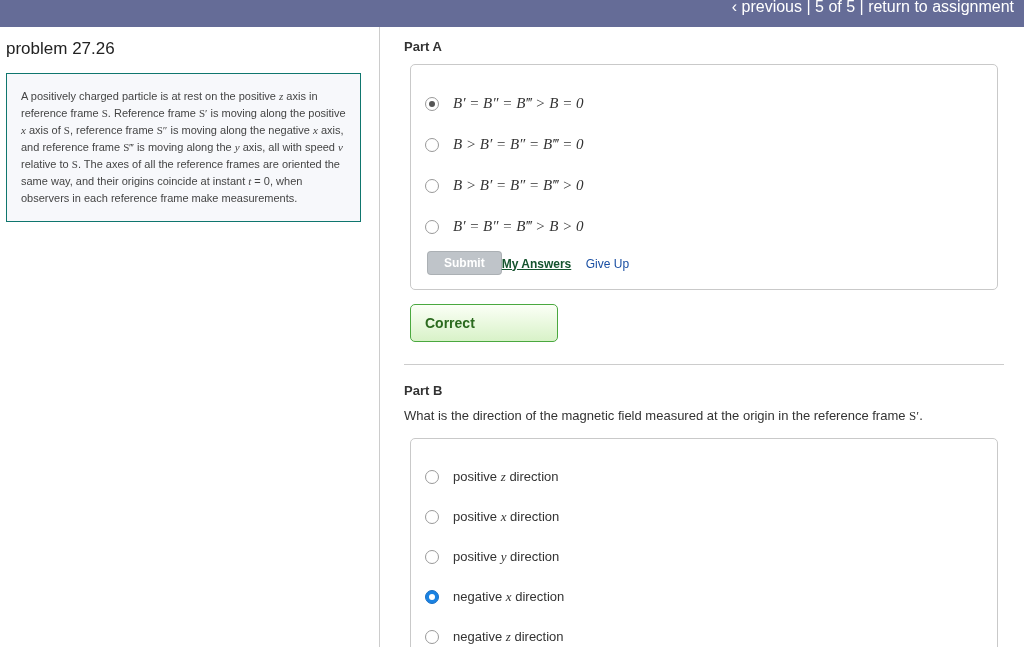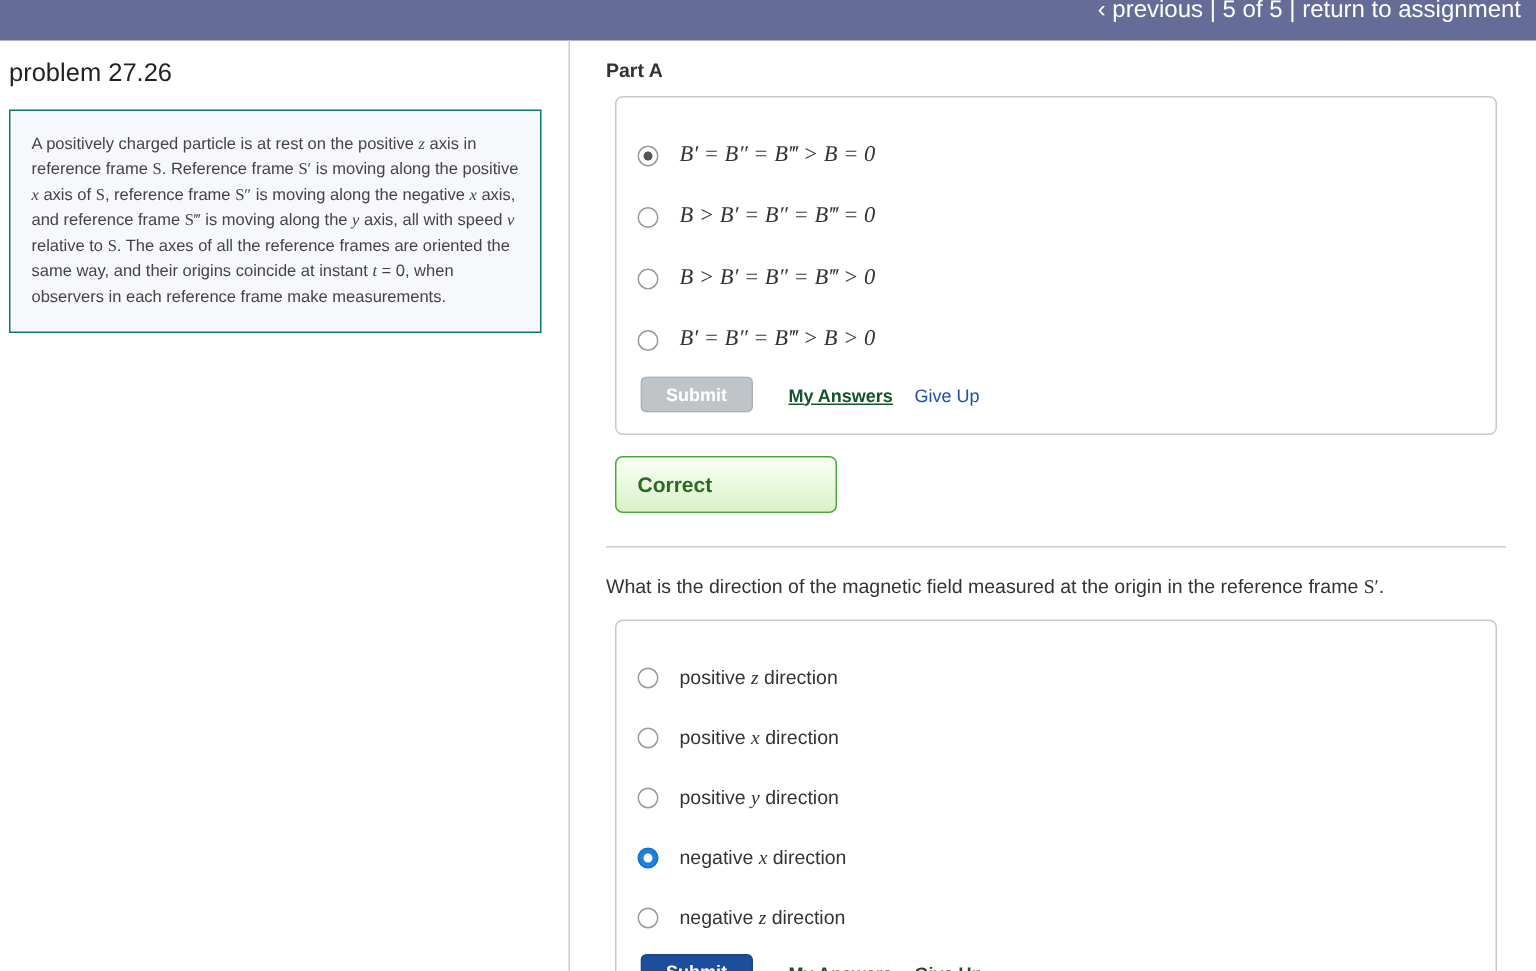--- a/index.html
+++ b/index.html
@@ -66,21 +66,21 @@
     background: #fff;
     cursor: pointer;
   }
   .radio-outer.selected .radio-dot { width: 6px; height: 6px; background: #555; border-radius: 50%; }
   .radio-outer.blue { border-color: #1a6fc4; background: #1a82e2; }
   .radio-outer.blue .radio-dot { width: 6px; height: 6px; background: #fff; border-radius: 50%; }
   .choice-text { font-family: "Times New Roman", serif; font-size: 15px; font-style: italic; }
   .choice-text-plain { font-family: Arial, sans-serif; font-size: 13px; font-style: normal; }
   .choice-text .v { font-style: italic; }
 
-  .btn-row { margin-top: 12px; display: flex; align-items: center; gap: 24px; padding-left: 2px; }
+  .btn-row { margin-top: 12px; display: flex; align-items: center; padding-left: 2px; }
   .btn {
     display: inline-block;
     color: #fff;
     font-weight: bold;
     font-size: 12px;
     padding: 4px 16px;
     border-radius: 4px;
     border: 1px solid rgba(0,0,0,.1);
     cursor: pointer;
   }
@@ -158,20 +158,21 @@
           </span>
         </div>
       </div>
 
       <div class="correct-box">Correct</div>
     </div>
 
     <div class="divider"></div>
 
     <div>
+      <div class="part-label">Part B</div>
       <div class="question">What is the direction of the magnetic field measured at the origin in the reference frame <span class="ff">S′</span>.</div>
 
       <div class="choice-box">
         <div class="choice-row">
           <span class="radio-outer">
               <span class="radio-dot"></span>
             </span>
           <span class="choice-text-plain">positive <span class="ff it">z</span> direction</span>
         </div>
         <div class="choice-row">

